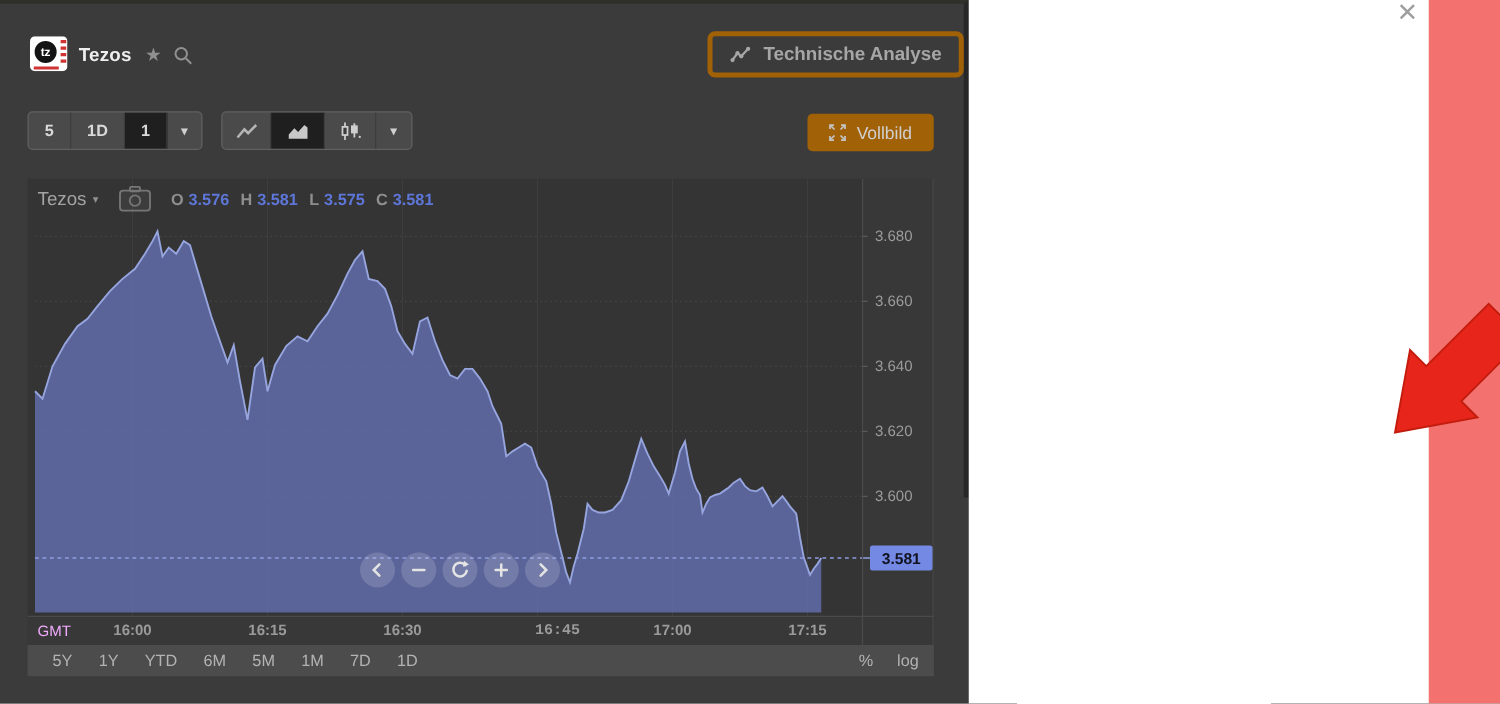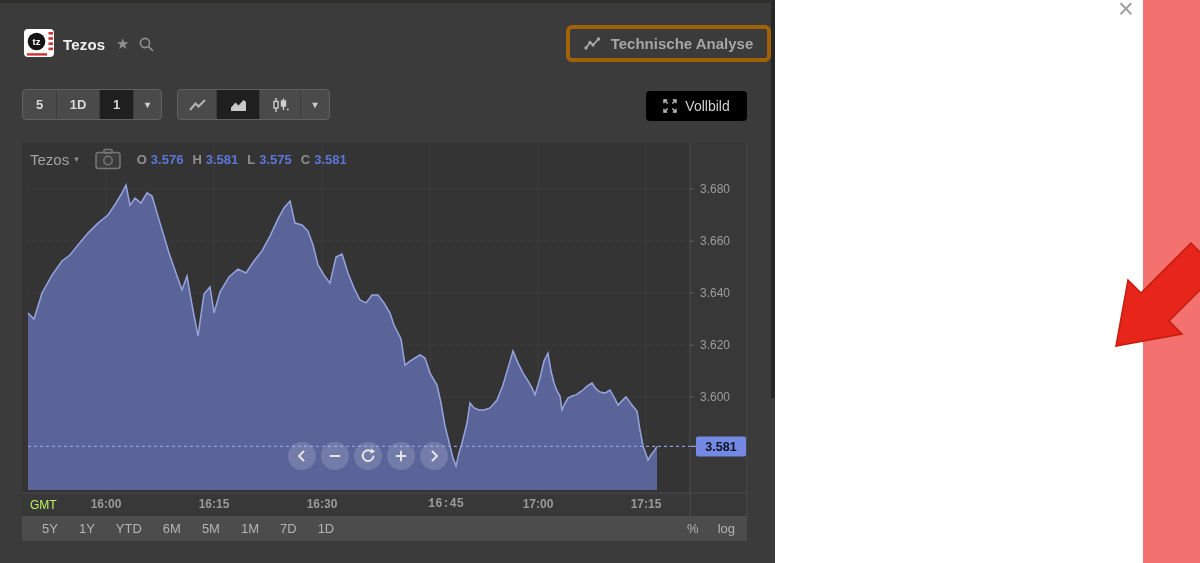--- a/index.html
+++ b/index.html
@@ -15,36 +15,36 @@
   .search-btn { position:absolute; left:138px; top:33px; width:18px; height:18px; cursor:pointer; }
   .ta-btn { position:absolute; left:542px; top:22px; width:205px; height:37px; border:4px solid #a16207; border-radius:6px; background:transparent; color:#a6a6a6; font-size:15px; font-weight:bold; display:flex; align-items:center; justify-content:center; gap:9px; cursor:pointer;margin-left:24px; }
 
   .btn-group { position:absolute; top:86px; height:31px; display:flex; background:#4a4a4a; border:1px solid #616161; border-radius:4px; overflow:hidden; }
   .bg-intervals { left:22px; }
   .bg-charttypes { left:177px; }
   .grp-btn { height:100%; display:flex; align-items:center; justify-content:center; color:#d9d9d9; font-size:13px; font-weight:bold; border-right:1px solid #3d3d3d; cursor:pointer; background:transparent; }
   .grp-btn:last-child { border-right:none; }
   .grp-btn.sel { background:#1f1f1f; }
   .caret { color:#cfcfcf; font-size:10px; }
-  .vollbild-btn { position:absolute; left:646px; top:88px; width:101px; height:30px; background:#000000; border-radius:4px; color:#d0d0d0; font-size:14px; display:flex; align-items:center; justify-content:center; gap:8px; cursor:pointer; }
+  .vollbild-btn { position:absolute; left:646px; top:88px; width:101px; height:30px; background:#a16207; border-radius:4px; color:#d0d0d0; font-size:14px; display:flex; align-items:center; justify-content:center; gap:8px; cursor:pointer; }
 
   
   .chart-widget { position:absolute; left:22px; top:140px; width:725px; height:398px; background:#383838; border-right:1px solid #454545; }
   .legend { position:absolute; left:8px; top:4px; height:24px; display:flex; align-items:center; z-index:3; }
   .legend-symbol { color:#a3a3a3; font-size:15px; cursor:pointer; }
   .legend-caret { color:#8f8f8f; font-size:9px; margin-left:5px; cursor:pointer; }
   .cam { margin-left:16px; opacity:.85; cursor:pointer; }
   .ohlc { margin-left:16px; display:flex; align-items:flex-end; gap:9px; font-size:13px; font-weight:bold; }
   .ohlc .k { color:#8f8f8f; margin-right:4px; }
   .ohlc .v { color:#5d76d8; }
   .nav-circles { position:absolute; left:266px; top:299px; display:flex; gap:5px; z-index:3; }
   .nav-c { width:28px; height:28px; border-radius:50%; background:rgba(255,255,255,.15); display:flex; align-items:center; justify-content:center; cursor:pointer; }
   .x-axis-row { position:absolute; left:0; top:350px; width:725px; height:23px; z-index:2; }
   .x-tick { position:absolute; top:4px; transform:translateX(-50%); color:#9a9a9a; font-size:12px; font-weight:bold; }
-  .gmt { position:absolute; left:8px; top:5px; color:#bef264; font-size:12px; }
+  .gmt { position:absolute; left:8px; top:5px; color:#f0abfc; font-size:12px; }
   .range-bar { position:absolute; left:0; top:373px; width:725px; height:25px; background:#4c4c4c; display:flex; align-items:center; }
   .range-items { display:flex; gap:21px; padding-left:20px; }
   .range-item { color:#b3b3b3; font-size:13px; cursor:pointer; }
   .range-right { position:absolute; right:12px; display:flex; gap:19px; }
 
   
   .right-panel { position:absolute; left:775px; top:0; width:425px; height:563px; background:#ffffff; }
   .close-x { position:absolute; left:1118px; top:-6px; color:#9e9e9e; font-size:27px; font-weight:normal; cursor:pointer; z-index:6; }
   .red-stripe { position:absolute; left:1143px; top:0; width:57px; height:563px; background:#f3716e; z-index:5; }
   .red-arrow-svg { position:absolute; left:1080px; top:230px; z-index:7; pointer-events:none; }

